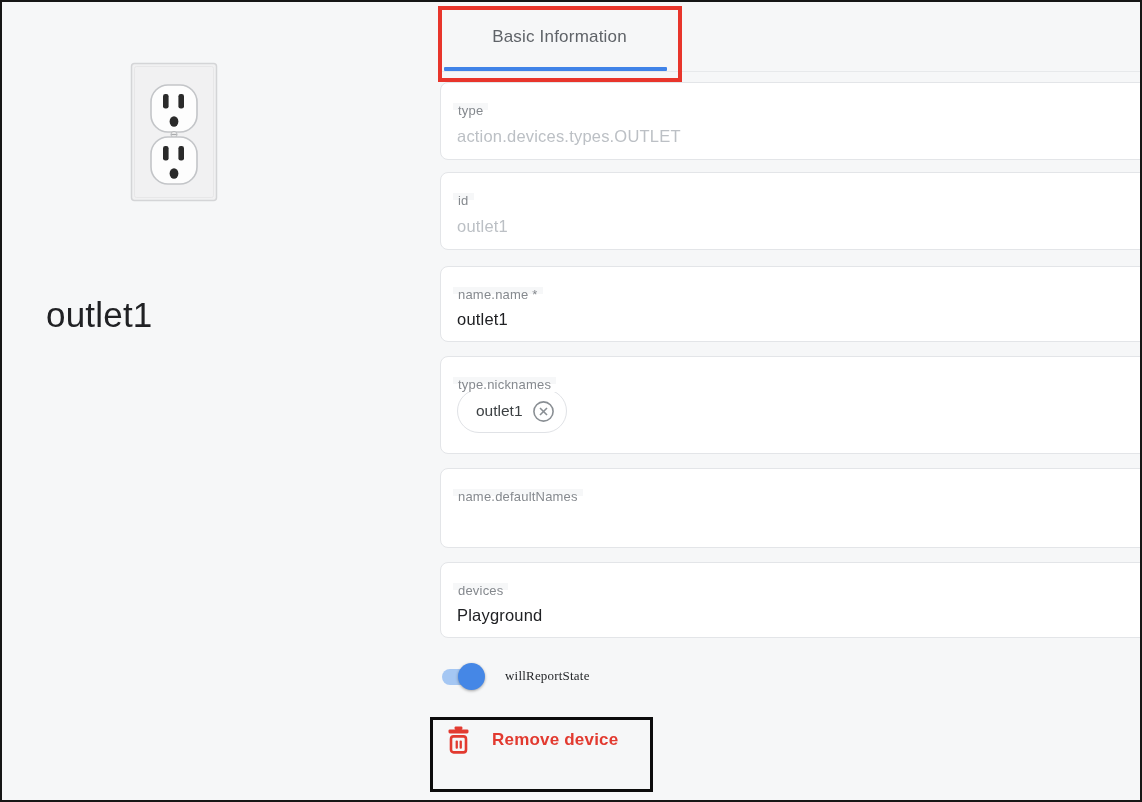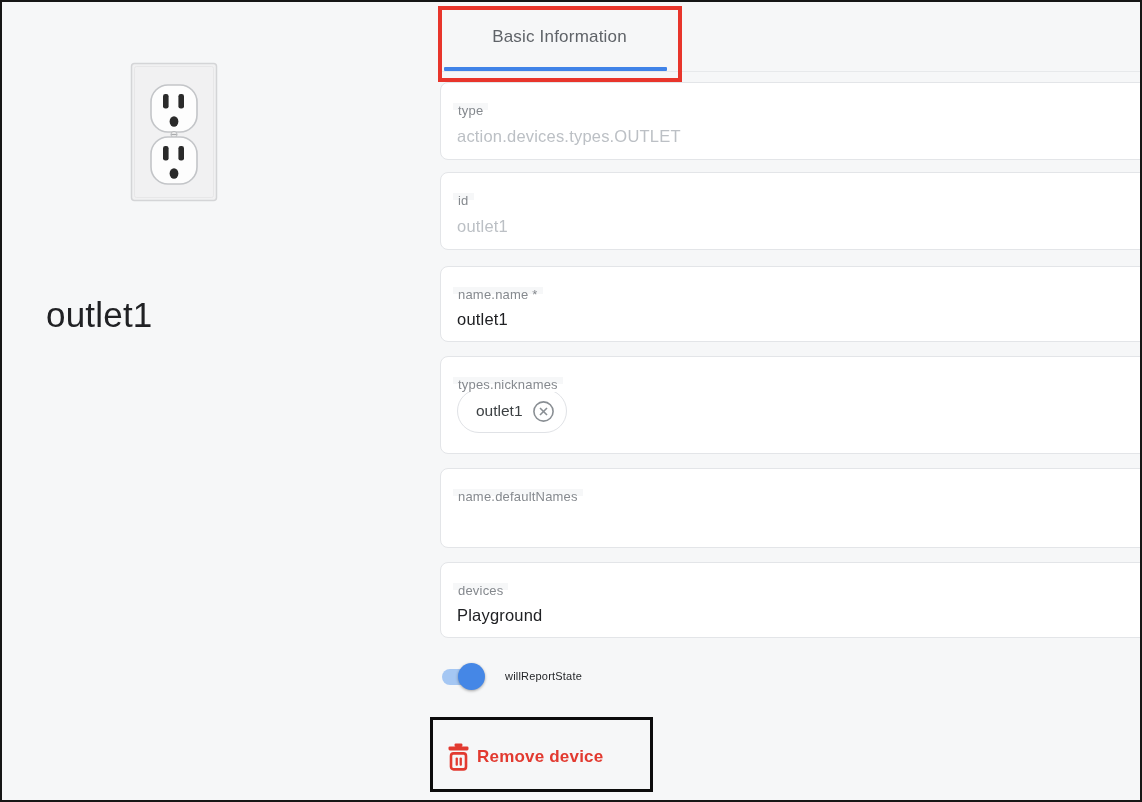--- a/index.html
+++ b/index.html
@@ -36,23 +36,23 @@
   .chip{display:inline-flex;align-items:center;gap:9px;margin:32px 0 0 16px;height:42px;
     padding:0 11px 0 18px;border:1px solid #e0e2e6;border-radius:22px;background:#fff;
     font-size:15.5px;color:#3c4043;}
   .chip-remove{display:inline-flex;cursor:pointer;}
   
   .toggle-row{position:absolute;left:440px;top:660px;display:flex;align-items:center;height:28px;}
   .toggle{position:relative;width:40px;height:21px;margin-right:23px;cursor:pointer;}
   .toggle-track{position:absolute;left:0;top:3px;width:40px;height:16px;border-radius:9px;background:#a5c7f3;}
   .toggle-thumb{position:absolute;right:-3px;top:-3px;width:27px;height:27px;border-radius:50%;
     background:#4587e6;box-shadow:0 1px 3px rgba(0,0,0,.35);}
-  .toggle-label{font-size:11px;color:#1f2124;letter-spacing:.2px;}
+  .toggle-label{font-size:13px;color:#1f2124;letter-spacing:.2px;font-family:Liberation Serif, serif;}
   
-  .remove-button{position:absolute;left:446px;top:741px;display:flex;align-items:center;gap:8px;cursor:pointer;background:transparent;border:0;padding:0;justify-content:center;}
+  .remove-button{position:absolute;left:446px;top:724px;display:flex;align-items:center;gap:23px;cursor:pointer;background:transparent;border:0;padding:0;justify-content:center;}
   .remove-label{font-size:17px;font-weight:700;color:#e23a30;letter-spacing:.2px;font-family:"Liberation Sans",sans-serif;}
   
   .annotation{position:absolute;box-sizing:border-box;pointer-events:none;background:transparent;}
   .annotation.red{left:436px;top:4px;width:244px;height:76px;border:4px solid #e8352b;z-index:30;}
   .annotation.black{left:428px;top:715px;width:223px;height:75px;border:3px solid #0c0c0c;z-index:30;}
 </style>
 </head>
 <body>
 
 <div class="screen">
@@ -95,21 +95,21 @@
       <span class="field-label">id</span>
       <input class="disabled" type="text" readonly="" value="outlet1" style="">
     </div>
 
     <div class="field h3">
       <span class="field-label">name.name *</span>
       <input type="text" value="outlet1" style="">
     </div>
 
     <div class="field h4">
-      <span class="field-label">types.nicknames</span>
+      <span class="field-label">type.nicknames</span>
       <div class="chip">
         <span>outlet1</span>
         <span class="chip-remove">
           <svg width="23" height="23" viewBox="0 0 23 23" aria-hidden="true">
             <circle cx="11.5" cy="11.5" r="9.6" fill="none" stroke="#8a8f94" stroke-width="1.6"></circle>
             <line x1="8" y1="8" x2="15" y2="15" stroke="#8a8f94" stroke-width="1.6"></line>
             <line x1="15" y1="8" x2="8" y2="15" stroke="#8a8f94" stroke-width="1.6"></line>
           </svg>
         </span>
       </div>

